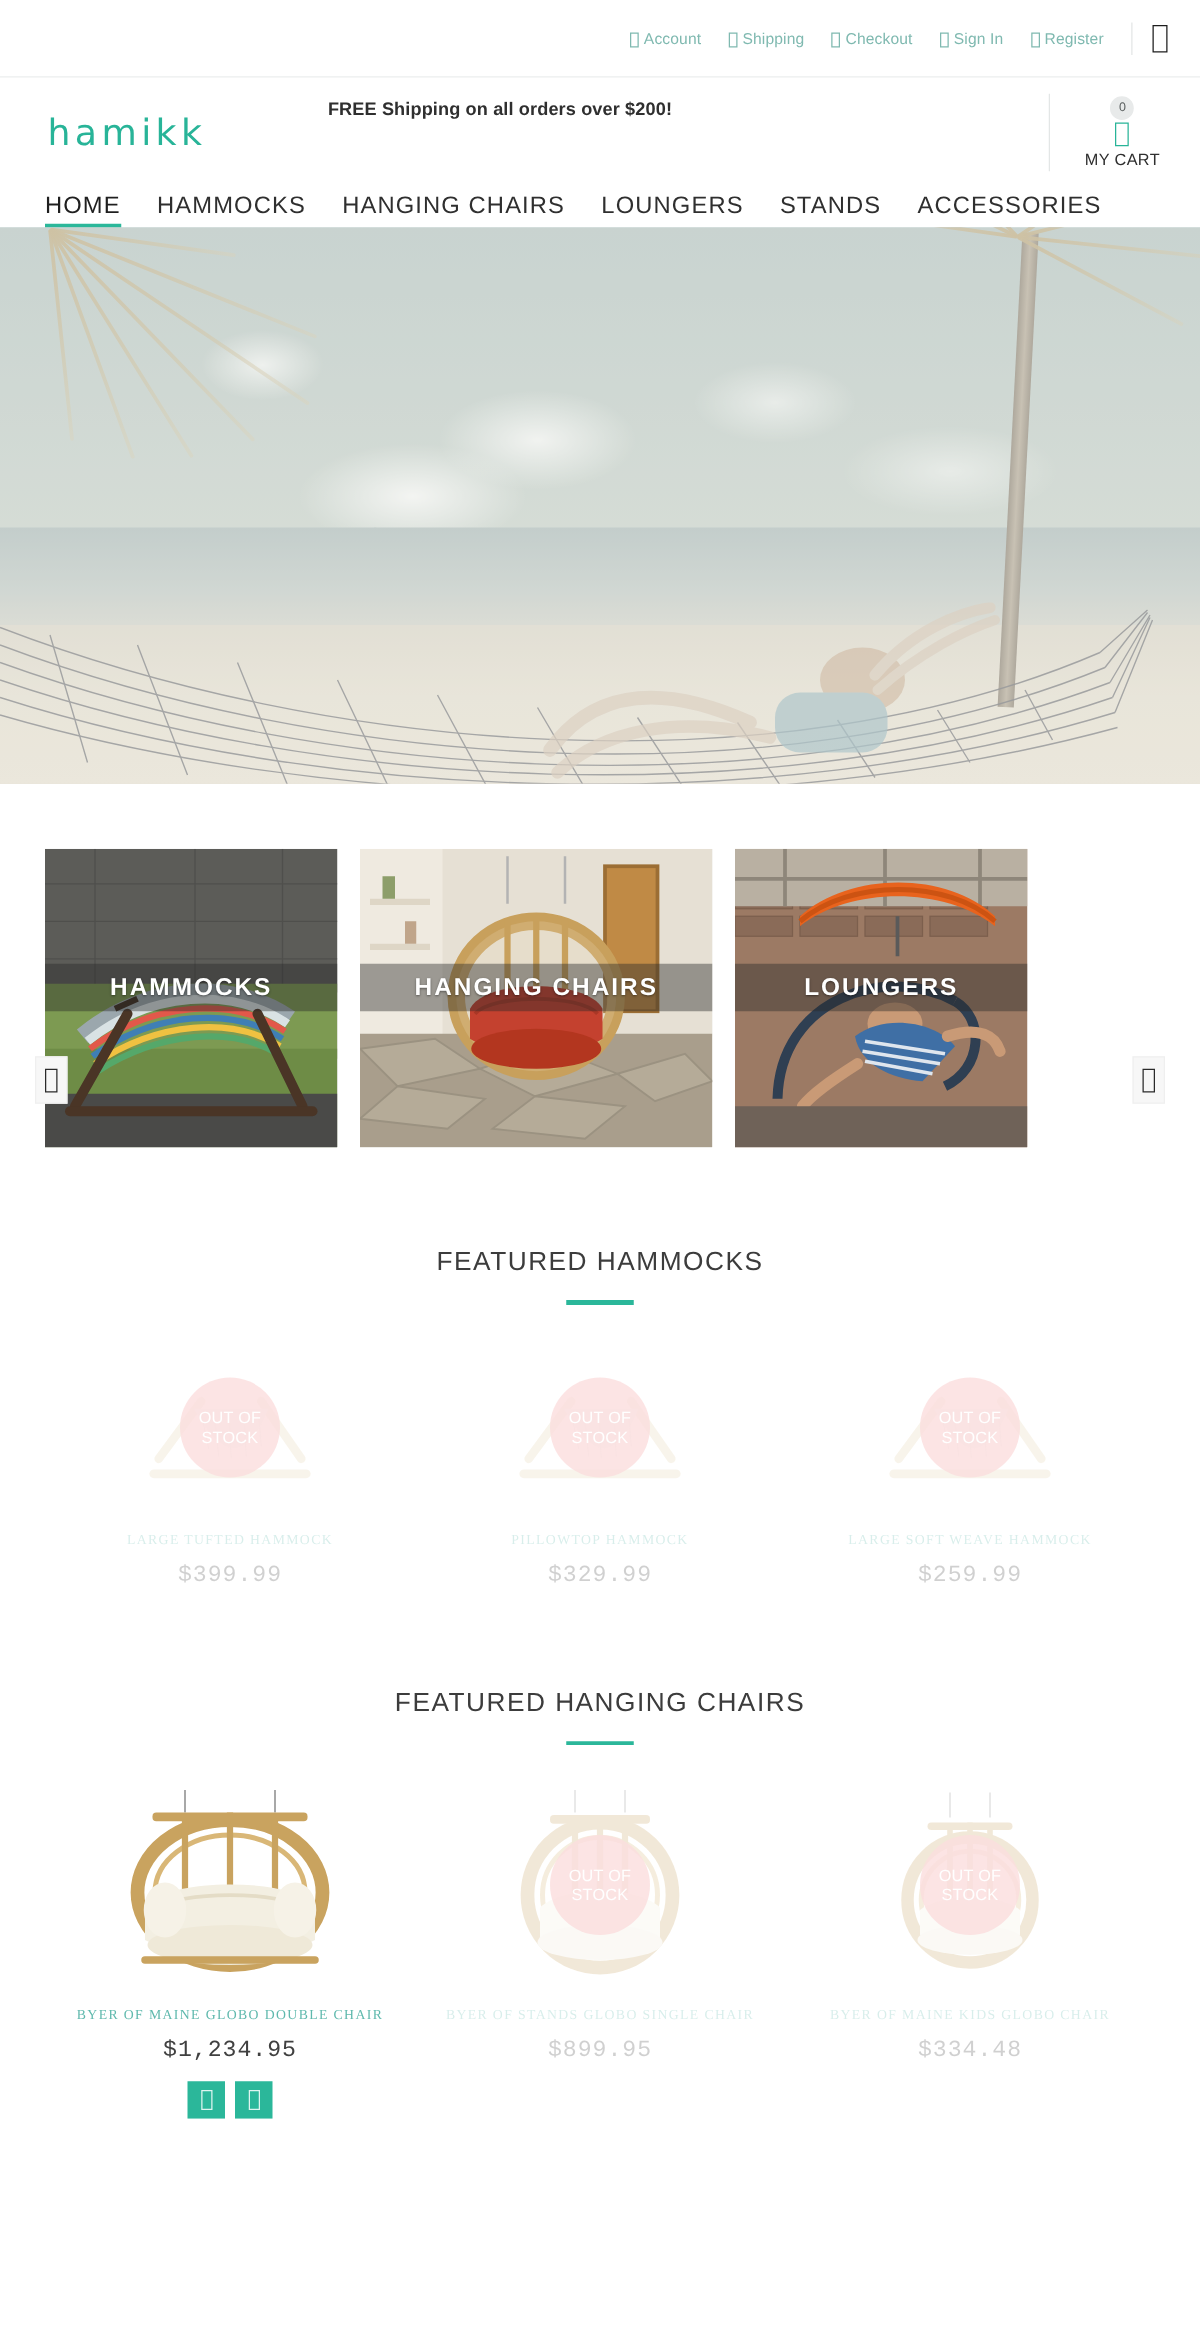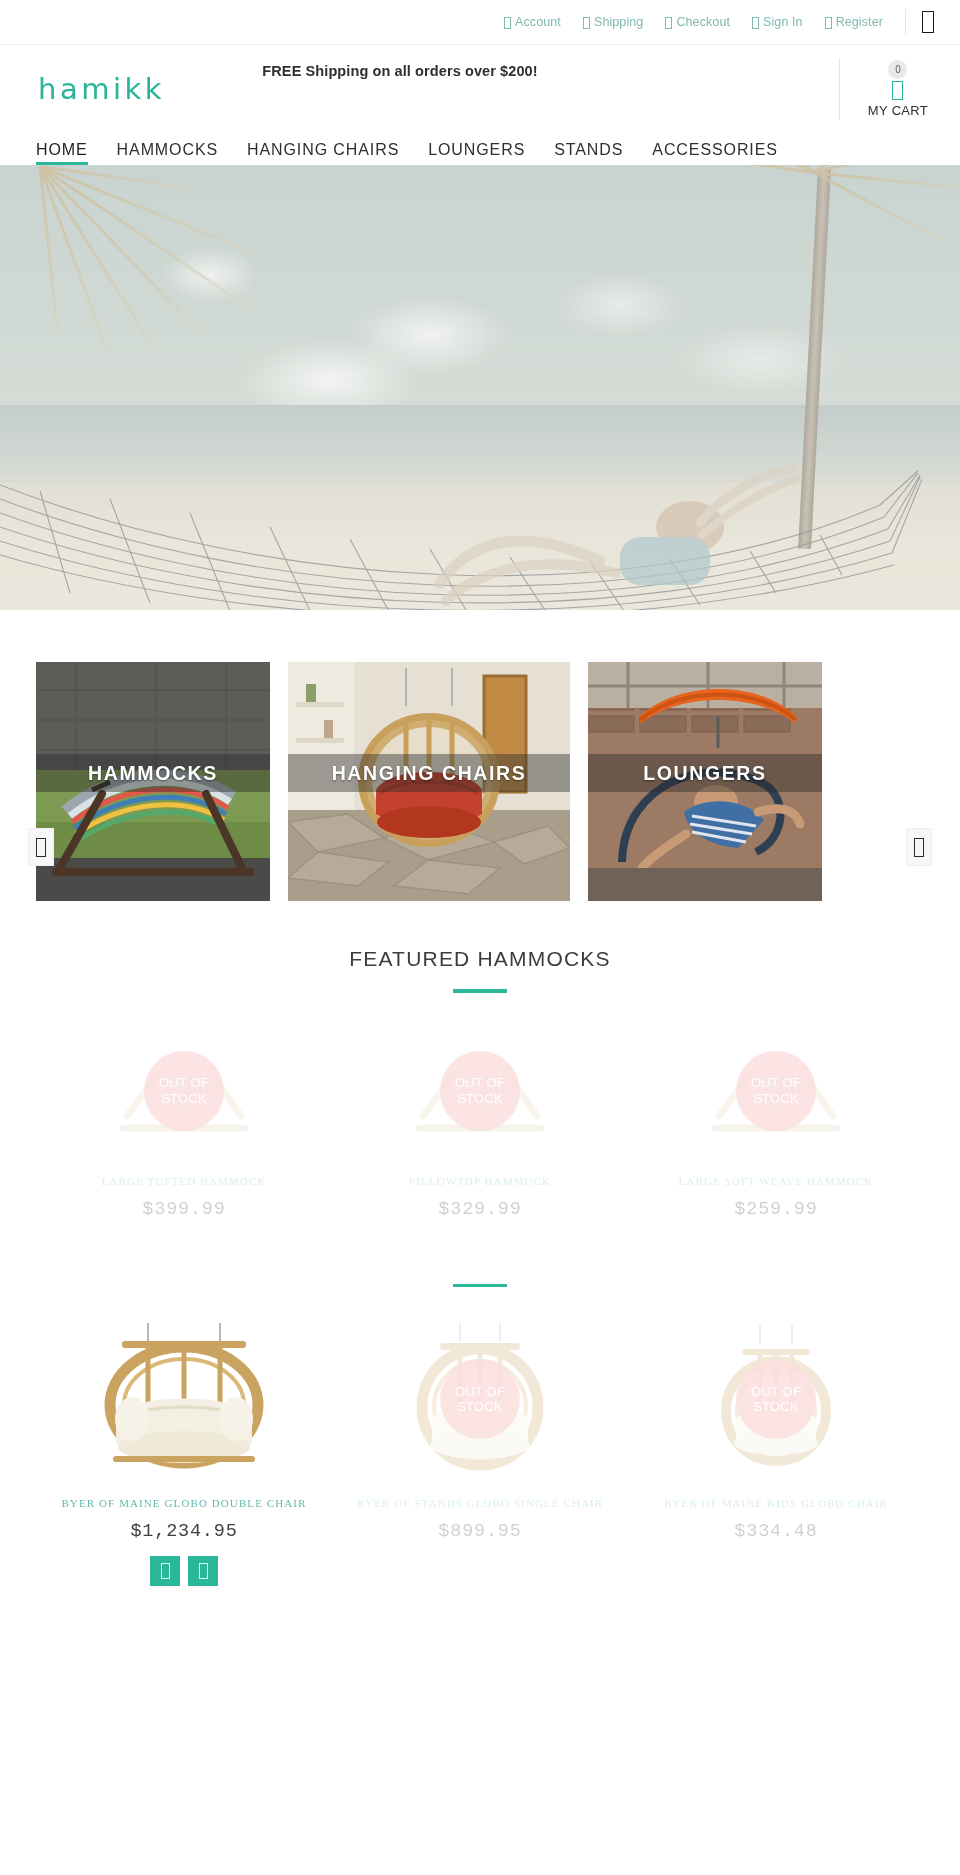--- a/index.html
+++ b/index.html
@@ -6,21 +6,21 @@
   html, body {
     width: 960px;
     background: #ffffff;
     font-family: "Liberation Sans", sans-serif;
     color: #3a3a3a;
   }
   .page { width: 960px; position: relative; overflow: hidden; }
 
   
   .utility-bar {
-    height: 45px;
+    height: 62px;
     display: flex;
     align-items: center;
     justify-content: flex-end;
     padding: 0 26px 0 0;
     border-bottom: 1px solid #eceeee;
   }
   .util-links { display: flex; align-items: center; gap: 22px; }
   .util-link {
     display: flex; align-items: center; gap: 4px;
     font-size: 12.5px; color: #7fb9b0; text-decoration: none;
@@ -93,21 +93,21 @@
   }
 
   
   .main-nav {
     display: flex; align-items: flex-end;
     gap: 0;
     padding: 0 26px 0 36px;
     height: 32px;
   }
   .nav-item {
-    font-size: 16px; letter-spacing: .9px;
+    font-size: 19px; letter-spacing: .9px;
     color: #2f2f2f; text-decoration: none;
     margin-right: 29px;
     padding-bottom: 6px;
     position: relative; white-space: nowrap;
   }
   .nav-item.active { color: #1f1f1f; }
   .nav-item.active::after {
     content: ""; position: absolute;
     left: 0; right: 0; bottom: 0;
     height: 3px; background: #2bb79a;
@@ -194,21 +194,21 @@
     display: flex; align-items: center; justify-content: center;
     cursor: pointer; z-index: 4;
   }
   .carousel-arrow.prev { left: 28px; }
   .carousel-arrow.next { right: 28px; }
   .arrow-glyph {
     width: 10px; height: 19px; border: 1.5px solid #2a2a2a;
   }
 
   
-  .section-head { text-align: center; padding-top: 46px; }
+  .section-head { text-align: center; padding-top: 80px; }
   .section-title {
     font-size: 21px; font-weight: normal;
     letter-spacing: 1.2px; color: #3c3c3c;
   }
   .section-rule {
     width: 54px; height: 3.5px; background: #2bb79a;
     margin: 18px auto 0;
   }
 
   
@@ -575,20 +575,21 @@
         <div class="oos-badge">
           <span><span>OUT OF</span><br><span>STOCK</span></span>
         </div>
       </div>
       <span class="product-name">LARGE SOFT WEAVE HAMMOCK</span>
       <span class="product-price">$259.99</span>
     </a>
   </div>
 
   <div class="section-head">
+    <h2 class="section-title">FEATURED HANGING CHAIRS</h2>
     <div class="section-rule"></div>
   </div>
 
   <div class="products">
 
     <a class="product" href="#">
       <div class="product-img-wrap tall">
         <svg class="chair-ill" viewBox="0 0 185 160">
           <g stroke="#a8a8a8" stroke-width="1.6">
             <path d="M56 4 V22"></path>

